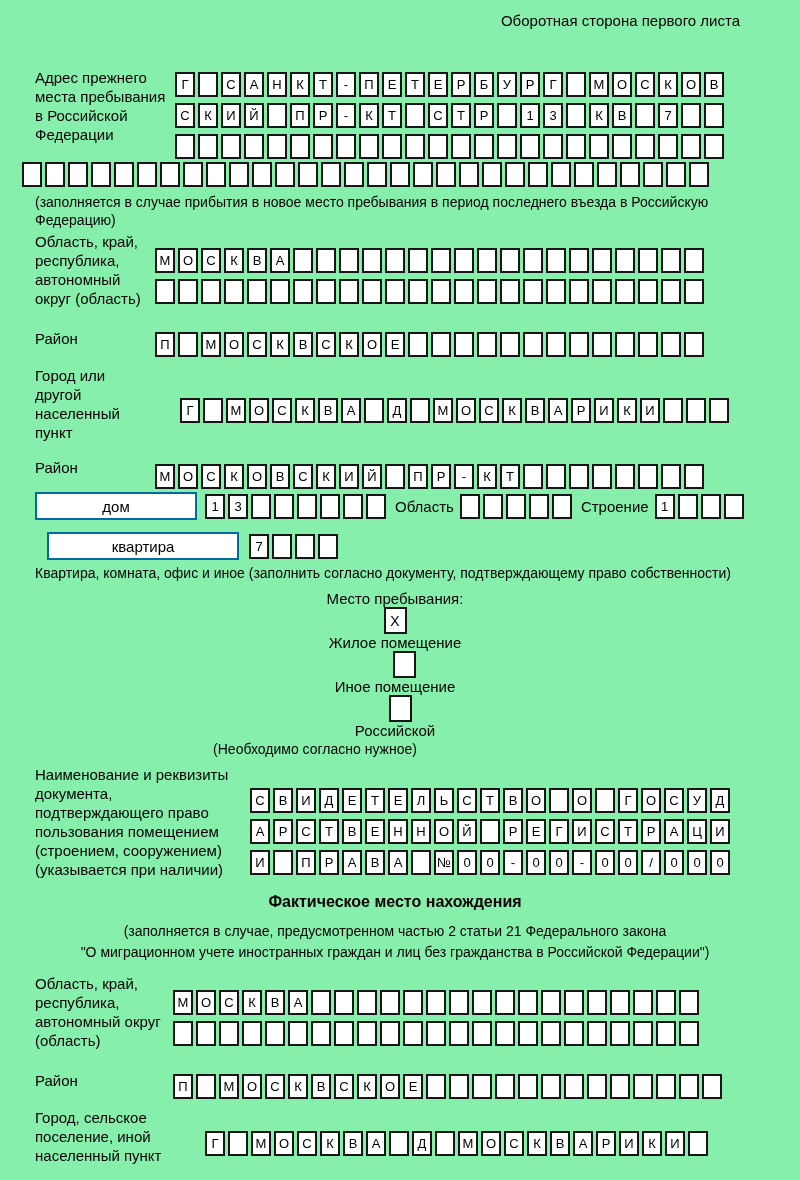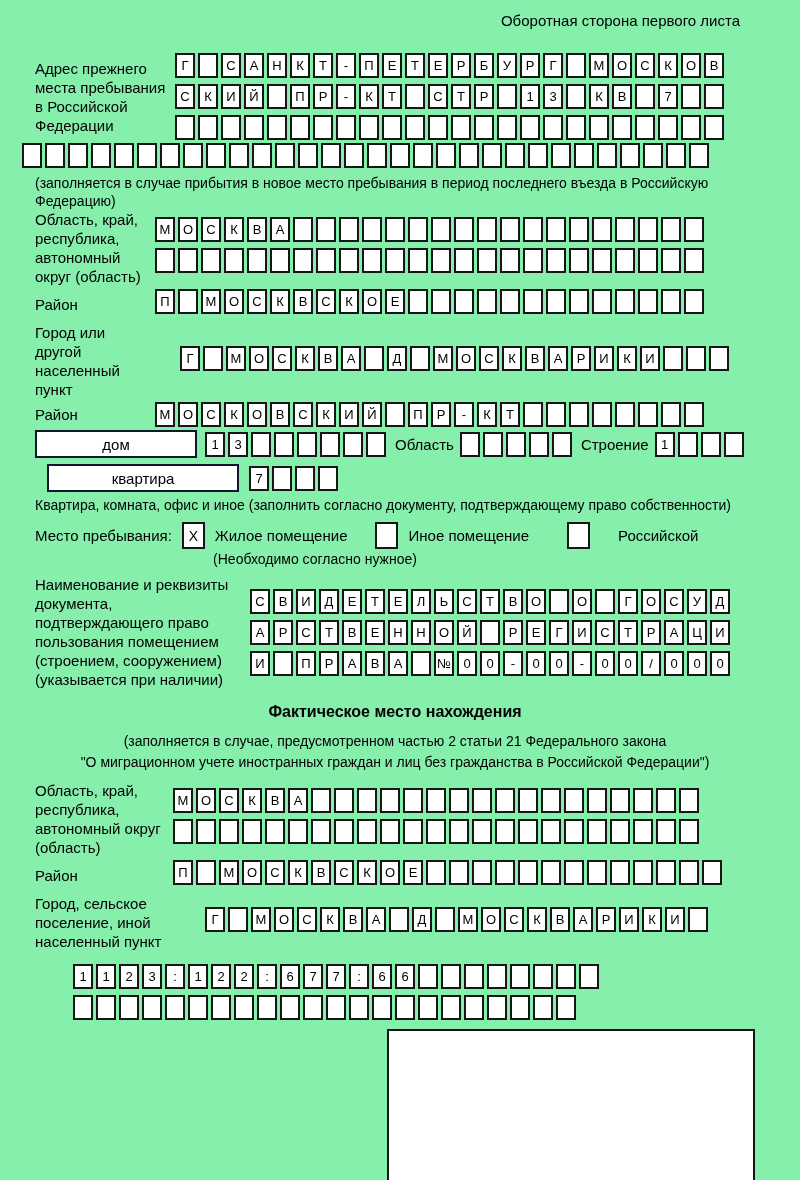--- a/index.html
+++ b/index.html
@@ -10,37 +10,37 @@
   }
   .hdr-note{text-align:right;font-size:15px;padding-right:15px;margin-bottom:24px;}
   .frow{display:flex;align-items:center;margin-bottom:3px;}
   .flabel{font-size:15px;line-height:19px;flex:0 0 auto;}
   .w140{width:140px;}
   .w120{width:120px;}
   .w138{width:138px;}
   .w158{width:158px;}
   .w168{width:168px;}
   .w215{width:215px;padding-right:5px;box-sizing:border-box;}
-  .grids{flex:1 1 auto;}
+  .grids{flex:1 1 auto;margin-top:19px;}
   .grid{white-space:nowrap;margin-bottom:6px;height:25px;}
   .cell{
     display:inline-block;width:16px;height:21px;border:2px solid #161616;
     margin-right:3px;text-align:center;font-size:13px;line-height:21px;
     vertical-align:top;background:#fff;
   }
   .caption{font-size:14px;line-height:18px;}
   .caption.center{text-align:left;}
   .sec-title{font-size:16px;font-weight:bold;text-align:center;margin:10px 0 12px 0;}
   .inline-row{display:flex;align-items:center;margin-bottom:4px;}
-  .namedbox{border:2px solid #0f172a;height:24px;display:flex;align-items:center;justify-content:center;font-size:15px;background:#fff;box-sizing:content-box;}
+  .namedbox{border:2px solid #0369a1;height:24px;display:flex;align-items:center;justify-content:center;font-size:15px;background:#fff;box-sizing:content-box;}
   .box-dom{width:158px;margin-right:8px;}
   .box-kv{width:188px;margin-right:10px;}
   .small-label{font-size:15px;margin:0 6px 0 6px;}
   .chk{width:19px;height:23px;border:2px solid #161616;display:inline-flex;align-items:center;justify-content:center;font-size:14px;margin:0 10px;background:#fff;flex:0 0 auto;}
-  .chk-row{display:flex;align-items:center;font-size:15px;margin:8px 0 2px 0;}
+  .chk-row{display:flex;align-items:center;font-size:15px;margin:8px 0 2px 0;flex-direction:column;}
   .note-center{font-size:14px;text-align:center;width:560px;margin-bottom:8px;}
   .fact-title{font-size:16px;font-weight:bold;text-align:center;margin:14px 0 10px 0;}
   .fact-note{font-size:14px;text-align:center;line-height:21px;margin-bottom:8px;}
   .stamp-wrap{display:flex;justify-content:flex-end;margin-top:2px;}
   .stamp-col{width:368px;}
   .stamp-box{width:364px;height:178px;border:2px solid #161616;background:#fff;}
   .indent-neg{margin-left:-13px;}
   .ml25{margin-left:25px;}
   .ml12{margin-left:12px;}
   .ml7{margin-left:7px;padding-left:31px;}
@@ -96,21 +96,21 @@
 
   <div class="inline-row">
     <div class="namedbox box-dom">дом</div>
     <div class="grid mb0"><span class="cell">1</span><span class="cell">3</span><span class="cell"></span><span class="cell"></span><span class="cell"></span><span class="cell"></span><span class="cell"></span><span class="cell"></span></div>
     <span class="small-label">Область</span>
     <div class="grid mb0"><span class="cell"></span><span class="cell"></span><span class="cell"></span><span class="cell"></span><span class="cell"></span></div>
     <span class="small-label">Строение</span>
     <div class="grid mb0"><span class="cell">1</span><span class="cell"></span><span class="cell"></span><span class="cell"></span></div>
   </div>
 
-  <div class="inline-row" style="margin-top:6px;padding-left:12px;">
+  <div class="inline-row" style="margin-top:12px;padding-left:12px;">
     <div class="namedbox box-kv">квартира</div>
     <div class="grid mb0"><span class="cell">7</span><span class="cell"></span><span class="cell"></span><span class="cell"></span></div>
   </div>
   <div class="caption">Квартира, комната, офис и иное (заполнить согласно документу, подтверждающему право собственности)</div>
 
   <div class="chk-row">
     <span>Место пребывания:</span>
     <span class="chk">X</span>
     <span>Жилое помещение</span>
     <span class="chk" style="margin-left:28px;"></span>

